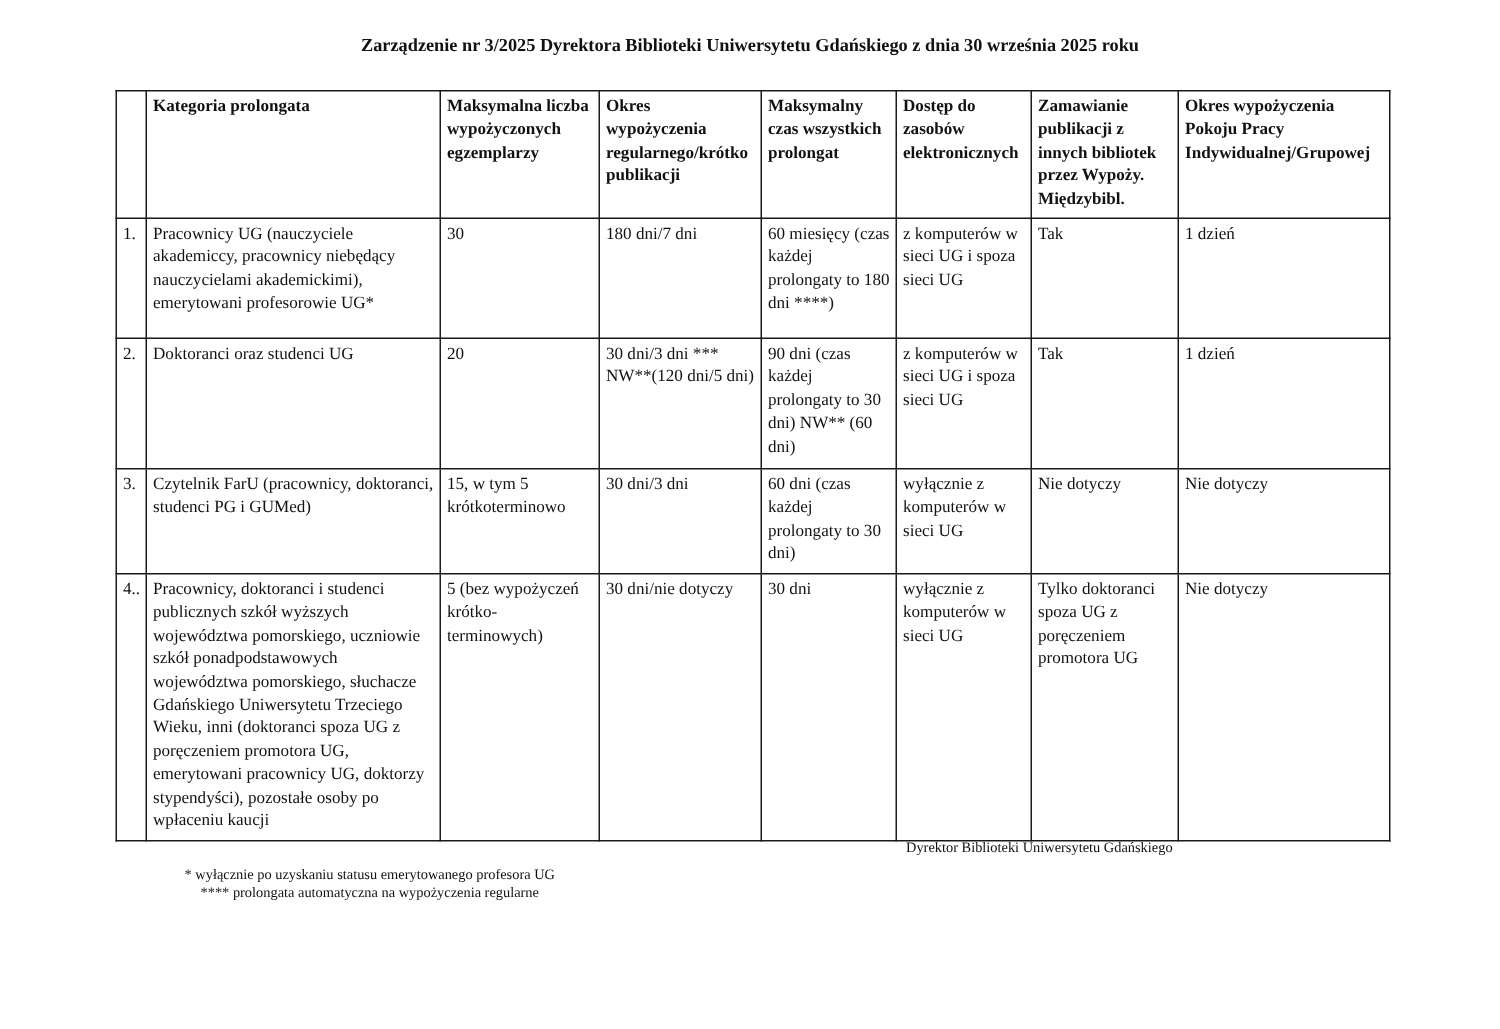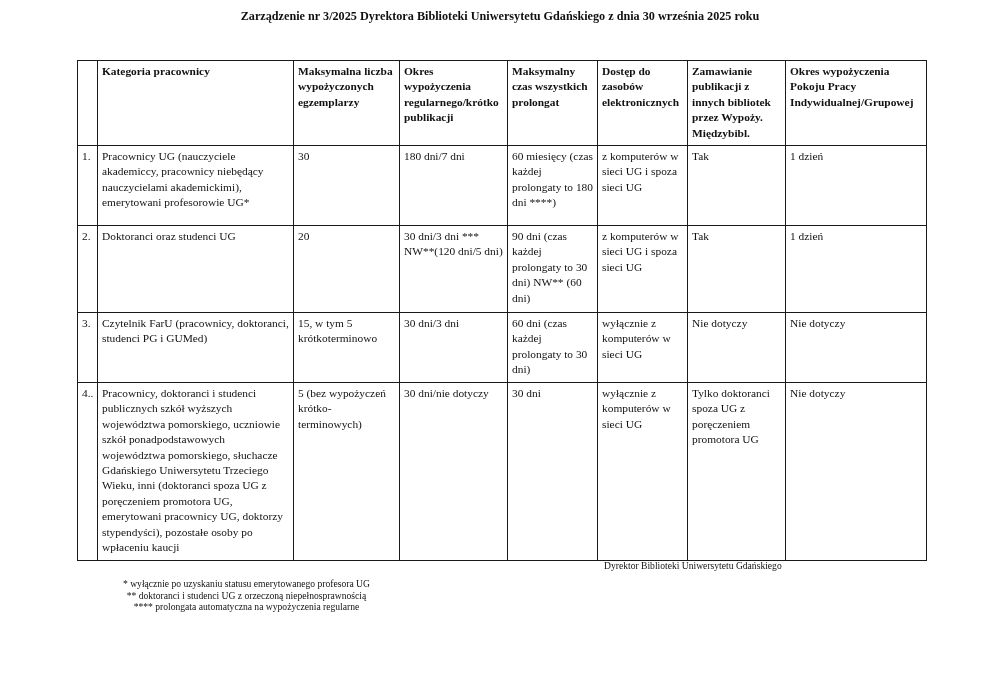--- a/index.html
+++ b/index.html
@@ -11,21 +11,21 @@
       width: 1000px;
       height: 686px;
       position: relative;
       overflow: hidden;
       font-family: "Liberation Serif", "DejaVu Serif", serif;
       color: #111111;
     }
     .title {
       position: absolute;
       left: 0;
-      top: 9px;
+      top: 23px;
       width: 1000px;
       text-align: center;
       font-weight: bold;
       font-size: 12.2px;
       line-height: 15px;
     }
     table.doc-table {
       position: absolute;
       left: 77px;
       top: 60px;
@@ -81,21 +81,21 @@
     <col style="width:106px">
     <col style="width:108px">
     <col style="width:90px">
     <col style="width:90px">
     <col style="width:98px">
     <col style="width:141px">
   </colgroup>
   <tbody>
       <tr class="head">
     <th></th>
-    <th>Kategoria pracownicy</th>
+    <th>Kategoria prolongata</th>
     <th>Maksymalna liczba wypożyczonych egzemplarzy</th>
     <th>Okres wypożyczenia regularnego/krótko publikacji</th>
     <th>Maksymalny czas wszystkich prolongat</th>
     <th>Dostęp do zasobów elektronicznych</th>
     <th>Zamawianie publikacji z innych bibliotek przez Wypoży. Międzybibl.</th>
     <th>Okres wypożyczenia Pokoju Pracy Indywidualnej/Grupowej</th>
   </tr>
   <tr class="r1">
     <td>1.</td>
     <td>Pracownicy UG (nauczyciele akademiccy, pracownicy niebędący nauczycielami akademickimi), emerytowani profesorowie UG*</td>
@@ -134,17 +134,16 @@
     <td>30 dni</td>
     <td>wyłącznie z komputerów w sieci UG</td>
     <td>Tylko doktoranci spoza UG z poręczeniem promotora UG</td>
     <td>Nie dotyczy</td>
   </tr>
 </tbody>
   </table>
 
 <div class="footnotes">
   <div>* wyłącznie po uzyskaniu statusu emerytowanego profesora UG</div>
-  <div>** doktoranci i studenci UG z orzeczoną niepełnosprawnością</div>
   <div>**** prolongata automatyczna na wypożyczenia regularne</div>
 </div>
 
 <div class="signature">Dyrektor Biblioteki Uniwersytetu Gdańskiego</div>
 
 </body></html>

